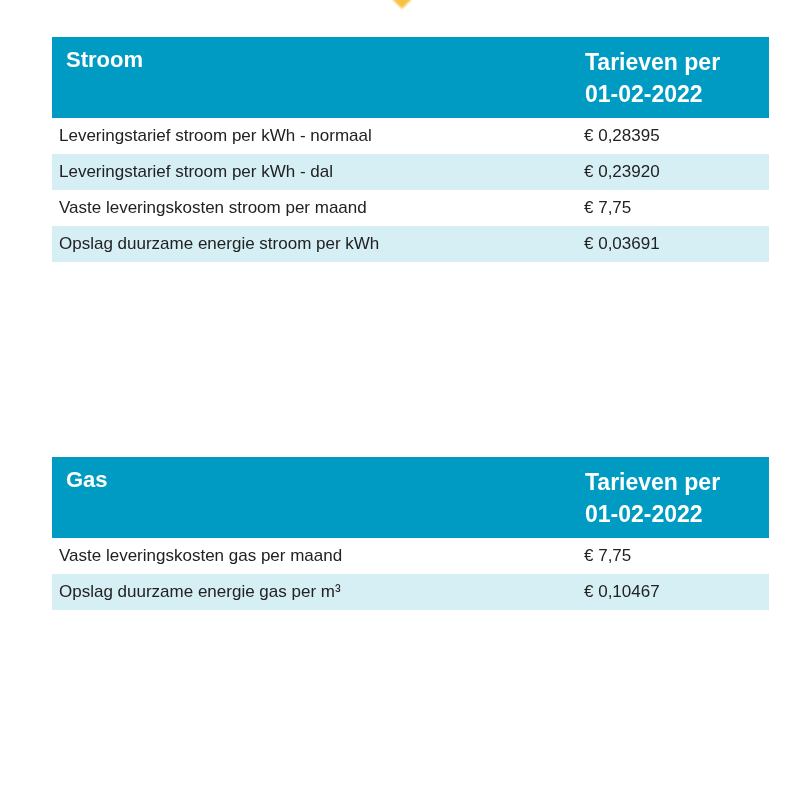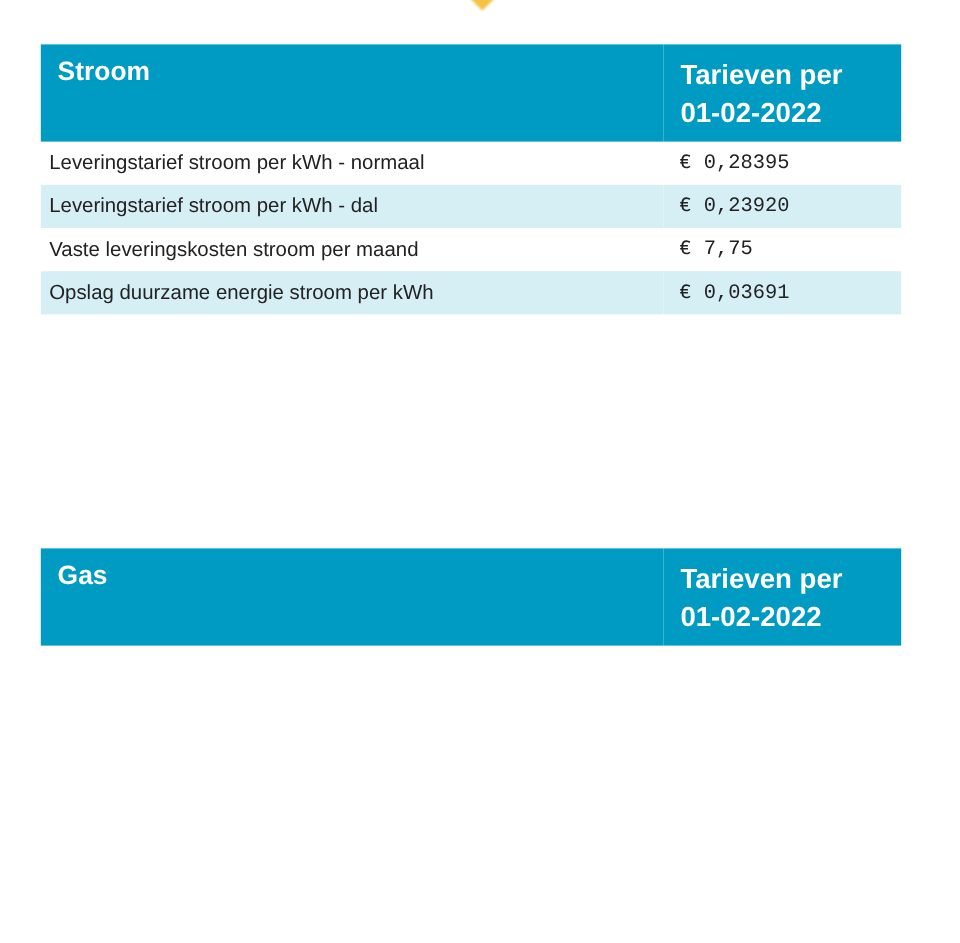--- a/index.html
+++ b/index.html
@@ -20,21 +20,21 @@
     left: 395px;
     top: -8px;
     width: 14px;
     height: 14px;
     background: #f5c242;
     transform: rotate(45deg);
     filter: blur(0.8px);
   }
   .tariff-table {
     position: absolute;
-    left: 34px;
+    left: 52px;
     width: 717px;
     border-collapse: collapse;
   }
   .tariff-table.stroom { top: 37px; }
   .tariff-table.gas { top: 457px; }
 
   .tariff-table thead tr {
     background: #009bc2;
     height: 81px;
   }
@@ -61,21 +61,20 @@
   .tariff-table tbody tr:nth-child(even) {
     background: #d6eff5;
   }
   .tariff-table td {
     font-size: 17px;
     padding: 0 0 0 7px;
     vertical-align: middle;
   }
   .tariff-table td.value {
     padding-left: 13px;
-    font-family: Liberation Mono, monospace;
   }
 </style>
 </head>
 <body>
 
 <div class="top-ornament"></div>
 
 <table class="tariff-table stroom">
   <thead>
     <tr>
@@ -110,14 +109,22 @@
   <thead>
     <tr>
       <th class="th-title">Gas</th>
       <th class="th-date">
         <span>Tarieven per</span><br>
         <span>01-02-2022</span>
       </th>
     </tr>
   </thead>
   <tbody>
+    <tr>
+      <td>Vaste leveringskosten gas per maand</td>
+      <td class="value">€ 7,75</td>
+    </tr>
+    <tr>
+      <td>Opslag duurzame energie gas per m³</td>
+      <td class="value">€ 0,10467</td>
+    </tr>
   </tbody>
 </table>
 
 </body></html>

